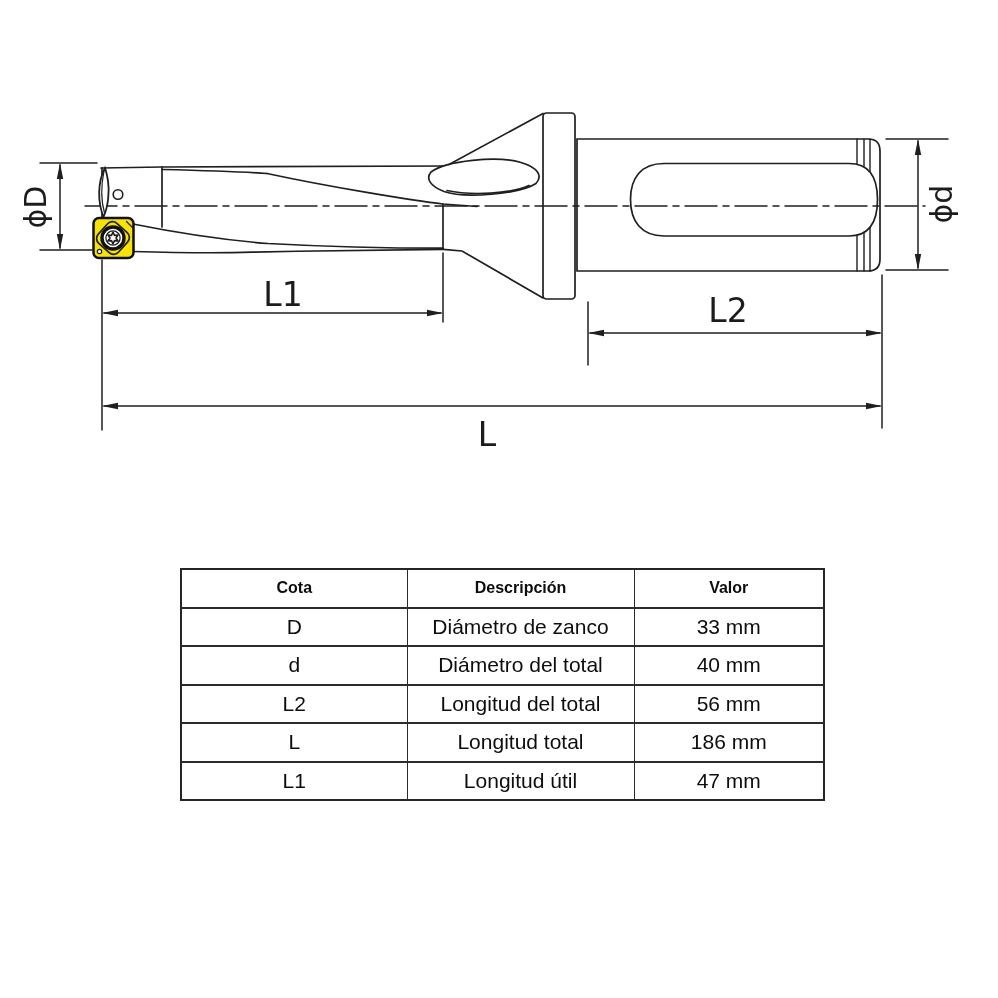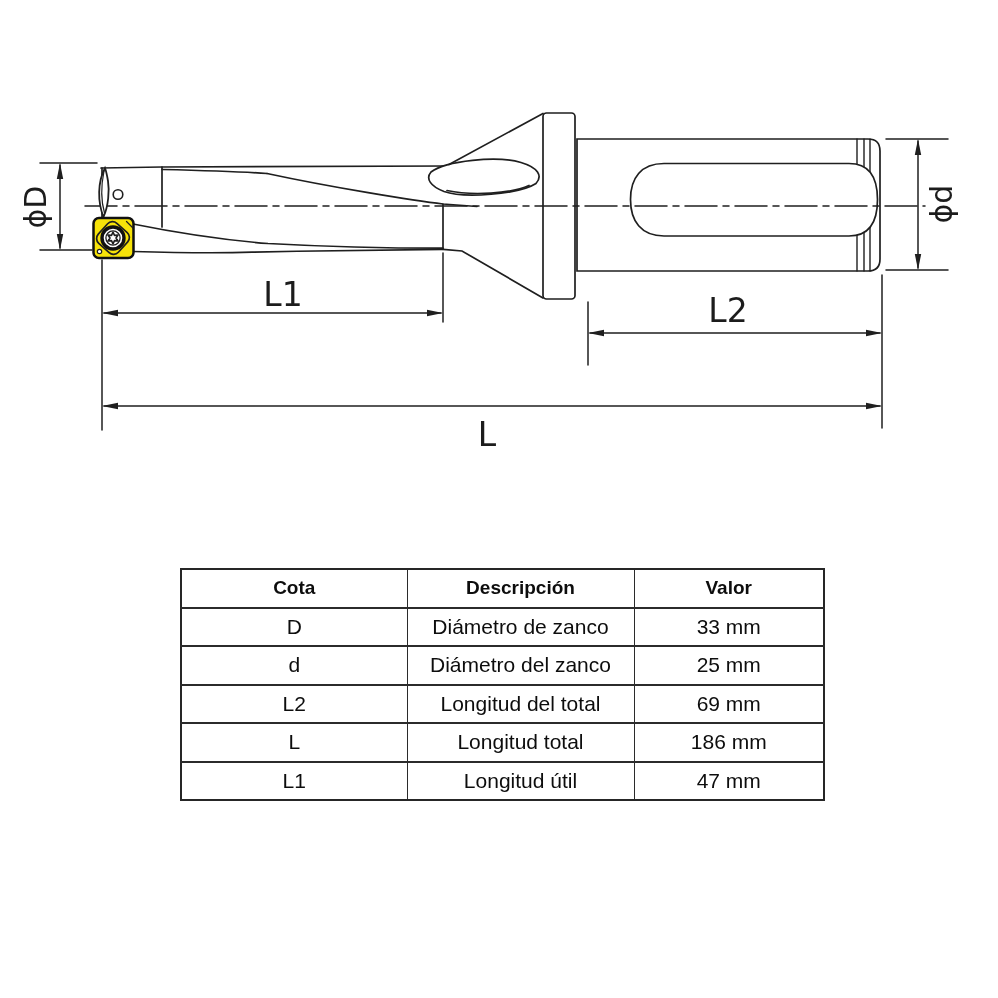--- a/index.html
+++ b/index.html
@@ -7,21 +7,21 @@
          font-family:"Liberation Sans",sans-serif;}
   #drawing{position:absolute;left:0;top:0;width:998px;height:998px;}
   svg text{font-family:"DejaVu Sans","Liberation Sans",sans-serif;fill:#1c1c1c;}
   .dim-label{font-size:33px;}
   .dim-label-sm{font-size:30px;}
   .spec-table{position:absolute;left:180px;top:568px;width:643px;border-collapse:collapse;
               table-layout:fixed;color:#0d0d0d;font-size:21px;border:2.5px solid #262626;}
   .spec-table th,.spec-table td{border-top:2px solid #2b2b2b;border-left:1.5px solid #2b2b2b;
               text-align:center;vertical-align:middle;height:36.5px;padding:0;overflow:hidden;
               white-space:nowrap;}
-  .spec-table th{font-weight:bold;font-size:19px;}
+  .spec-table th{font-weight:bold;font-size:16px;}
   .spec-table th:first-child,.spec-table td:first-child{border-left:none;}
   .spec-table tr:first-child th{border-top:none;}
   .col-cota{width:226px;}
   .col-desc{width:227px;}
   .col-valor{width:190px;}
 </style>
 </head>
 <body>
 
 <div id="stage">
@@ -143,27 +143,27 @@
       <th>Descripción</th>
       <th>Valor</th>
     </tr>
     <tr>
       <td>D</td>
       <td>Diámetro de zanco</td>
       <td>33 mm</td>
     </tr>
     <tr>
       <td>d</td>
-      <td>Diámetro del zanco</td>
-      <td>25 mm</td>
+      <td>Diámetro del total</td>
+      <td>40 mm</td>
     </tr>
     <tr>
       <td>L2</td>
       <td>Longitud del total</td>
-      <td>69 mm</td>
+      <td>56 mm</td>
     </tr>
     <tr>
       <td>L</td>
       <td>Longitud total</td>
       <td>186 mm</td>
     </tr>
     <tr>
       <td>L1</td>
       <td>Longitud útil</td>
       <td>47 mm</td>

